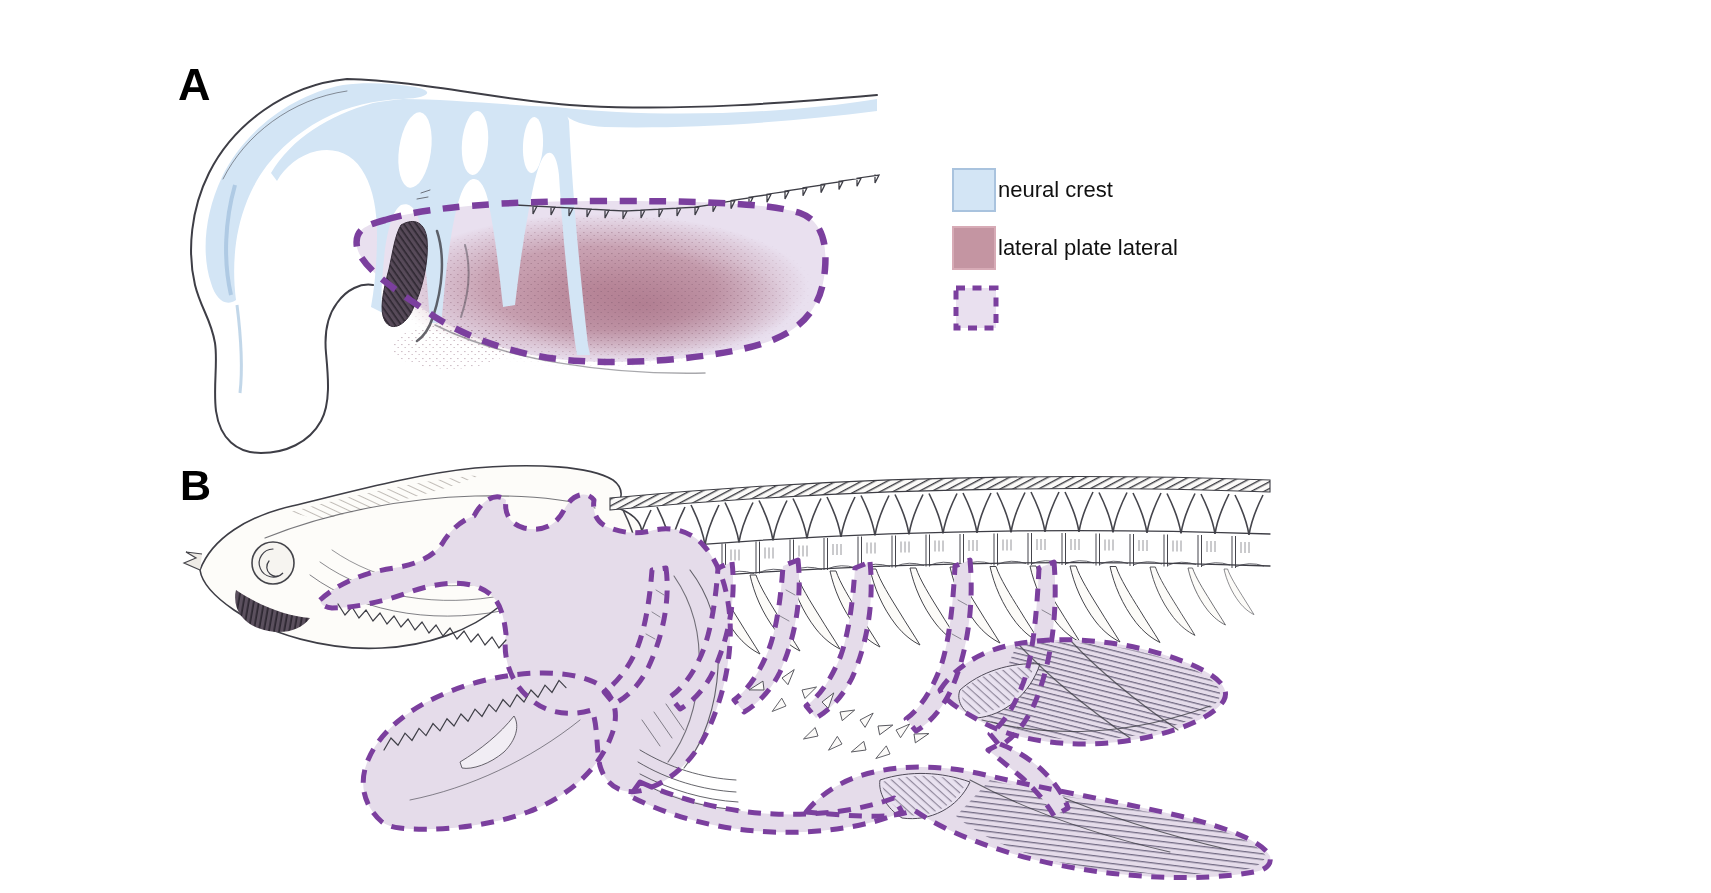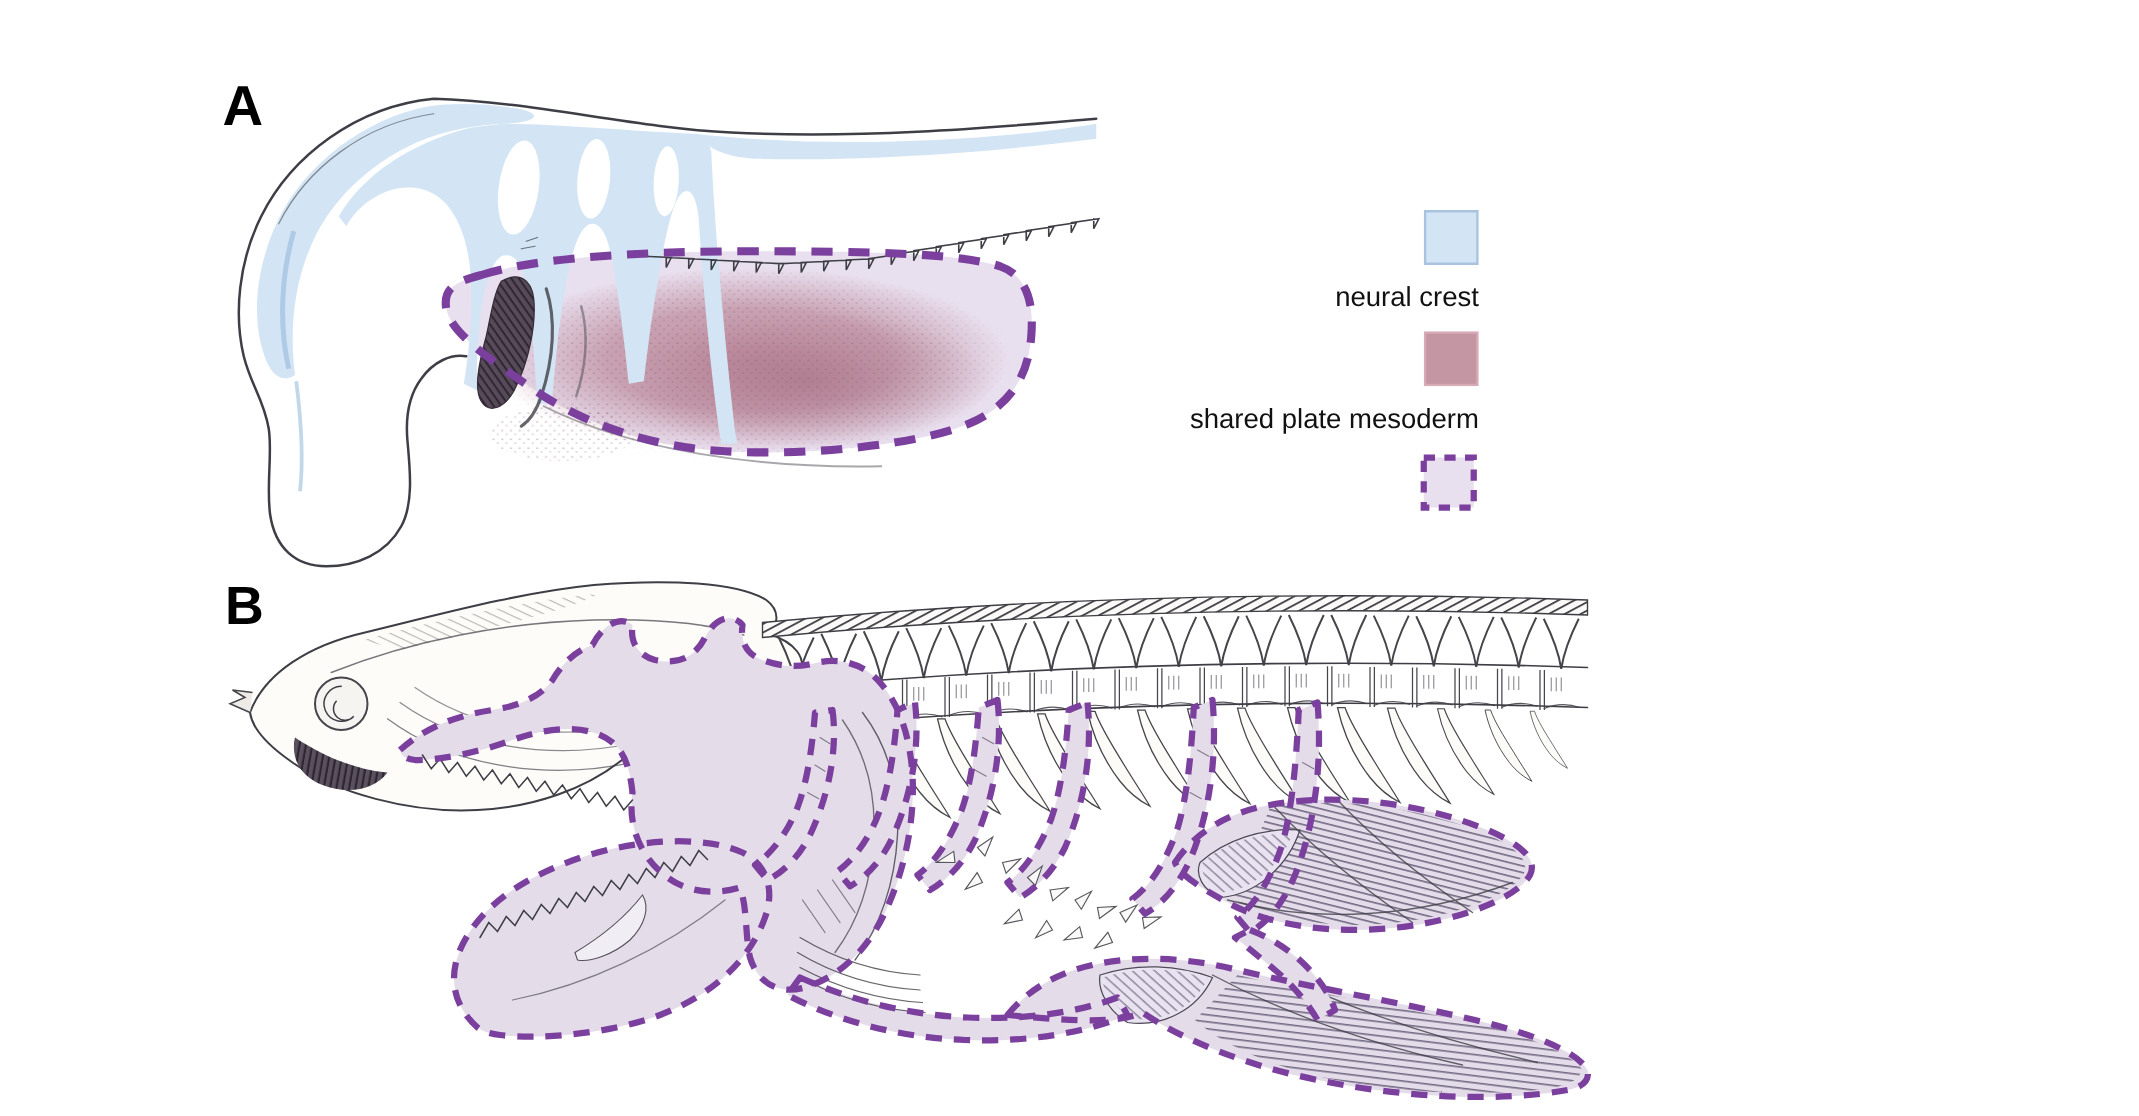--- a/index.html
+++ b/index.html
@@ -2,21 +2,21 @@
 <html style="--neural-crest: #d3e5f5; --neural-crest-border: #a9c3de; --lateral-plate: #c495a2; --blush: #bd8c9d; --blush-deep: #a56d82; --stipple: #8d6478; --zone-fill: #e9e0ef; --zone-fill-b: #e5dcea; --zone-dash: #7b3f9e; --ink: #3e3e46; --text: #111111;"><head>
 <meta charset="utf-8">
 <style>
   html,body{margin:0;padding:0;background:#fff;}
   .stage{position:relative;width:1711px;height:893px;background:#fff;overflow:hidden;
          font-family:"Liberation Sans",sans-serif;}
   .stage svg{position:absolute;pointer-events:none;}
   .plabel{position:absolute;font-size:45px;font-weight:600;color:#000;line-height:1;
           font-family:"Liberation Sans",sans-serif;}
   .legend{position:absolute;left:952px;top:168px;}
-  .lrow{display:flex;align-items:flex-end;gap:13px;margin-bottom:14px;flex-direction:column;}
+  .lrow{display:flex;align-items:center;gap:2px;margin-bottom:14px;}
   .ltext{font-size:22px;color:#111;white-space:nowrap;}
   .sw{position:static !important;flex:0 0 auto;}
   
   .ink{stroke:var(--ink);fill:none;stroke-linecap:round;}
   .bone{fill:#fdfcf9;stroke:var(--ink);stroke-width:1.6;}
   .zfillA{fill:var(--zone-fill);}
   .zdashA{fill:none;stroke:var(--zone-dash);stroke-width:6.5;stroke-dasharray:17 12.5;stroke-linejoin:round;}
   .zfillB{fill:var(--zone-fill-b);}
   .zdashB{fill:none;stroke:var(--zone-dash);stroke-width:5;stroke-dasharray:13 9.5;stroke-linejoin:round;}
   .blue{fill:var(--neural-crest);}
@@ -126,21 +126,21 @@
     <div class="lrow">
       <svg class="sw" width="44" height="44" viewBox="0 0 44 44">
         <rect x="1" y="1" width="42" height="42" stroke-width="2" fill="#d3e5f5" stroke="#a9c3de"></rect>
       </svg>
       <span class="ltext">neural crest</span>
     </div>
     <div class="lrow">
       <svg class="sw" width="44" height="44" viewBox="0 0 44 44">
         <rect x="1" y="1" width="42" height="42" stroke-width="2" fill="#c495a2" stroke="#d7abb6"></rect>
       </svg>
-      <span class="ltext">shared plate mesoderm</span>
+      <span class="ltext">lateral plate lateral</span>
     </div>
     <div class="lrow">
       <svg class="sw" width="48" height="48" viewBox="0 0 48 48">
         <rect x="4" y="4" width="40" height="40" stroke-width="5" stroke-dasharray="9 7.5" fill="#e9e0ef" stroke="#7b3f9e"></rect>
       </svg>
     </div>
   </div>
 
   <div class="plabel" style="left:180px;top:464px;font-size:43px">B</div>
 

